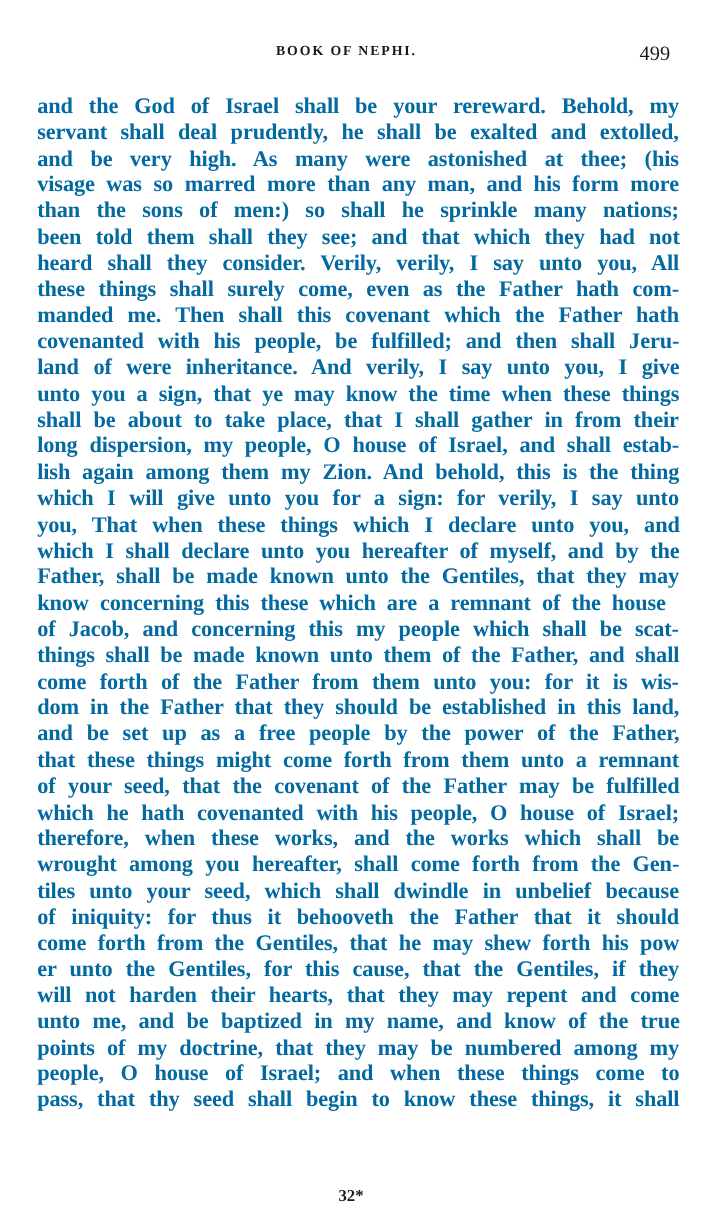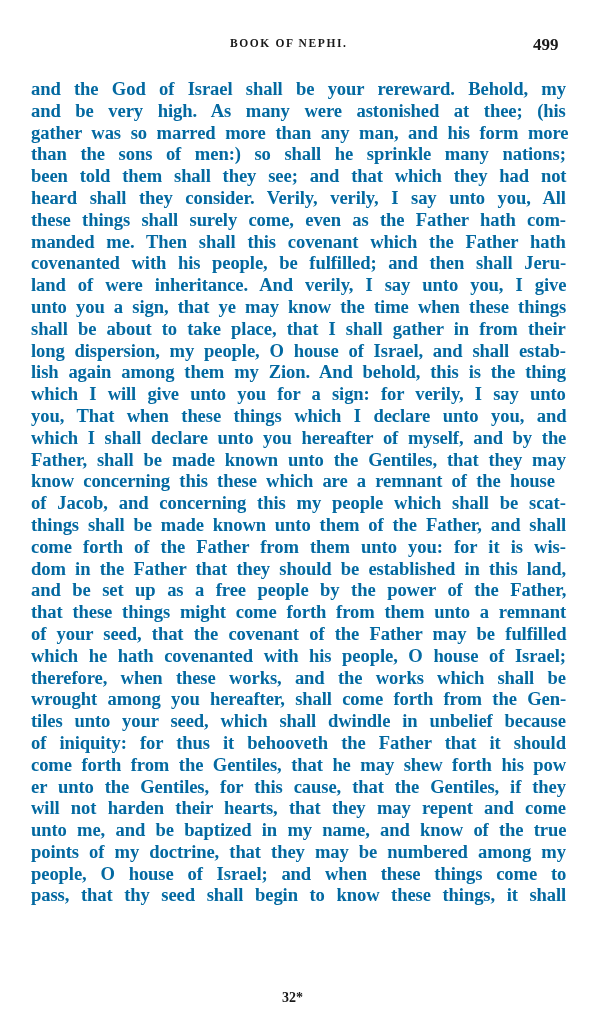--- a/index.html
+++ b/index.html
@@ -8,21 +8,21 @@
     .running-head {
       position: absolute; top: 35px; left: 0; width: 600px; height: 20px;
       font-family: "Liberation Serif", "DejaVu Serif", serif;
     }
     .head-title {
       position: absolute; left: 230px; top: 2px;
       font-size: 11.5px; font-weight: bold; letter-spacing: 1.6px; color: #1a1a1a;
     }
     .page-number {
       position: absolute; left: 533px; top: 0px;
-      font-size: 17px; font-weight: bold; color: #1a1a1a;
+      font-size: 17px; font-weight: normal; color: #1a1a1a;
     }
     .body-text {
       position: absolute; left: 31px; top: 78px; width: 535px;
       font-family: "Liberation Serif", "DejaVu Serif", serif;
       font-size: 18.6px; line-height: 21.8px; color: #0369a1;
     }
     .line {
       display: block; height: 21.8px; white-space: nowrap;
       text-align: justify; text-align-last: justify;
       font-weight: bold; letter-spacing: -0.1px;
@@ -37,22 +37,23 @@
 <body>
 
 <div class="page">
   <div class="running-head">
     <span class="head-title">BOOK OF NEPHI.</span>
     <span class="page-number">499</span>
   </div>
 
   <div class="body-text" id="body-text">
       <span class="line" style="display: block; text-align: left; text-align-last: auto; word-spacing: 8.8px;">and the God of Israel shall be your rereward.   Behold, my</span>
+      <span class="line" style="display: block; text-align: left; text-align-last: auto; word-spacing: 6.66667px;">servant shall deal prudently, he shall be exalted and extolled,</span>
       <span class="line" style="display: block; text-align: left; text-align-last: auto; word-spacing: 10.1px;">and be very high.  As many were astonished at thee; (his</span>
-      <span class="line" style="display: block; text-align: left; text-align-last: auto; word-spacing: 5.09091px;">gather was so marred more than any man, and his form more</span>
+      <span class="line" style="display: block; text-align: left; text-align-last: auto; word-spacing: 5.09091px;">visage was so marred more than any man, and his form more</span>
       <span class="line" style="display: block; text-align: left; text-align-last: auto; word-spacing: 9.1px;">than the sons of men:) so shall he sprinkle many nations;</span>
       <span class="line" style="display: block; text-align: left; text-align-last: auto; word-spacing: 7.36364px;">been told them shall they see; and that which they had not</span>
       <span class="line" style="display: block; text-align: left; text-align-last: auto; word-spacing: 8.1px;">heard shall they consider.  Verily, verily, I say unto you, All</span>
       <span class="line" style="display: block; text-align: left; text-align-last: auto; word-spacing: 6.8px;">these things shall surely come, even as the Father hath com-</span>
       <span class="line" style="display: block; text-align: left; text-align-last: auto; word-spacing: 7.33333px;">manded me.  Then shall this covenant which the Father hath</span>
       <span class="line" style="display: block; text-align: left; text-align-last: auto; word-spacing: 7.11111px;">covenanted with his people, be fulfilled; and then shall Jeru-</span>
       <span class="line" style="display: block; text-align: left; text-align-last: auto; word-spacing: 7.54545px;">land of were inheritance.  And verily, I say unto you, I give</span>
       <span class="line" style="display: block; text-align: left; text-align-last: auto; word-spacing: 4.66667px;">unto you a sign, that ye may know the time when these things</span>
       <span class="line" style="display: block; text-align: left; text-align-last: auto; word-spacing: 5.66667px;">shall be about to take place, that I shall gather in from their</span>
       <span class="line" style="display: block; text-align: left; text-align-last: auto; word-spacing: 5.3px;">long dispersion, my people, O house of Israel, and shall estab-</span>

